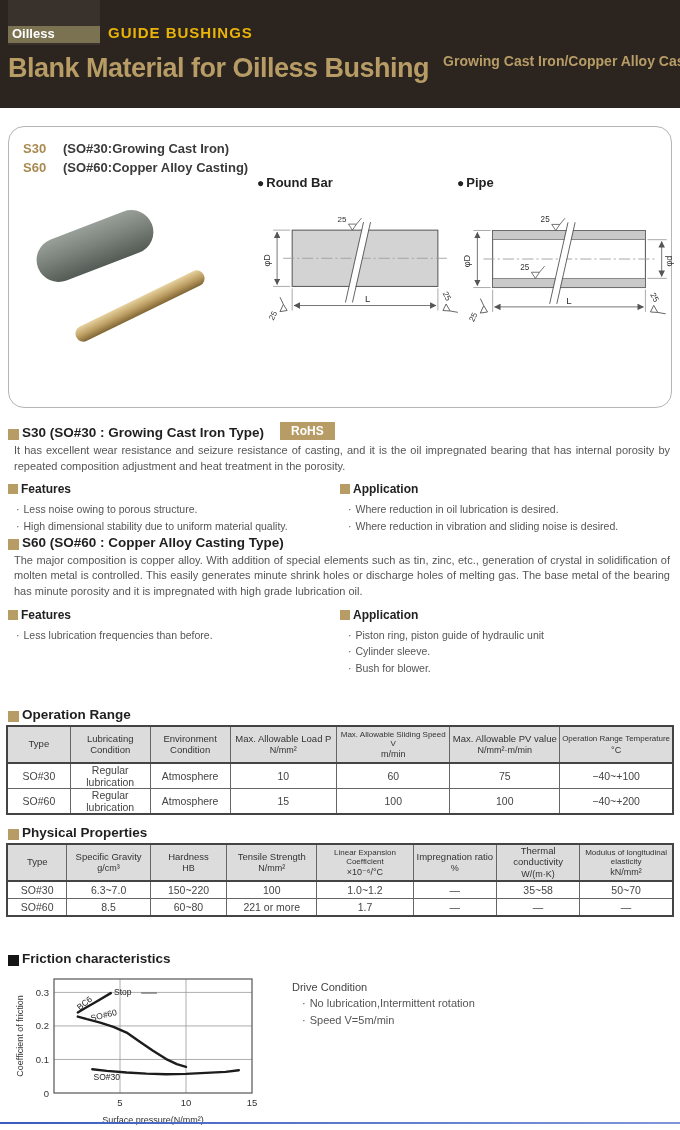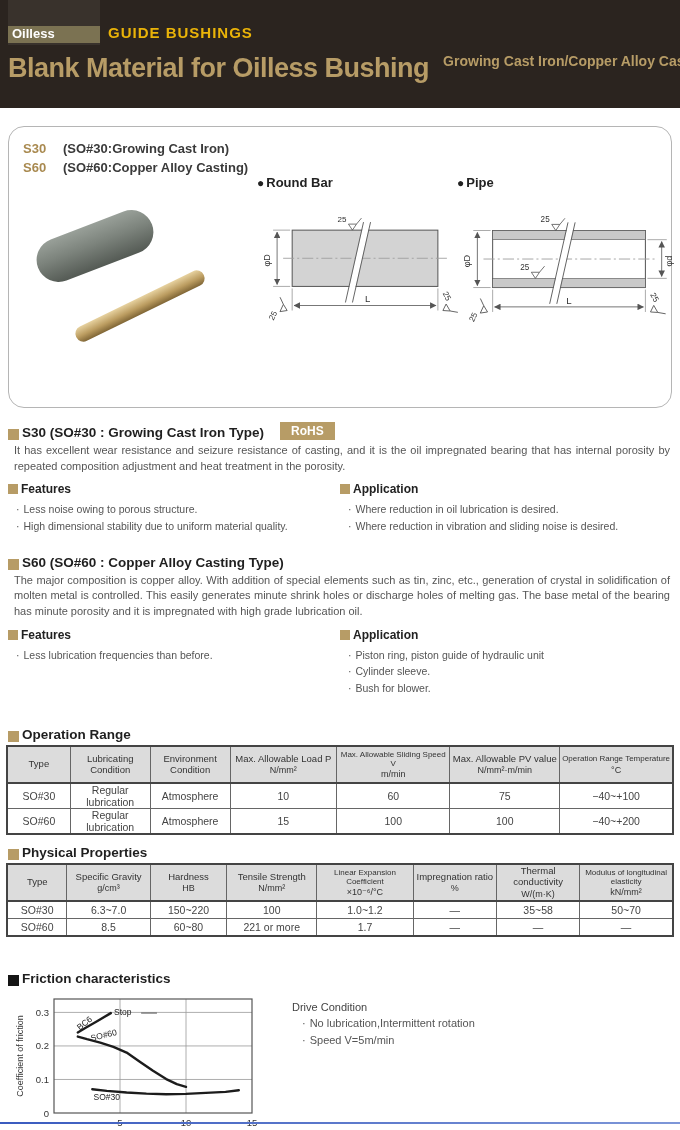--- a/index.html
+++ b/index.html
@@ -220,21 +220,21 @@
         </div>
         <div class="blist">
             <div class="li">Where reduction in oil lubrication is desired.</div>
             <div class="li">Where reduction in vibration and sliding noise is desired.</div>
           </div>
       </div>
     </div>
   </section>
 
   <section>
-    <div class="sec-h" style="margin-top:20px">
+    <div class="sec-h" style="margin-top:0">
       <span class="sq"></span>
       <span>S60 (SO#60 : Copper Alloy Casting Type)</span>
 
     </div>
     <p class="para">The major composition is copper alloy. With addition of special elements such as tin, zinc, etc., generation of crystal in solidification of molten metal is controlled. This easily generates minute shrink holes or discharge holes of melting gas. The base metal of the bearing has minute porosity and it is impregnated with high grade lubrication oil.</p>
     <div class="fa-grid">
       <div>
         <div class="sub-h">
           <span class="sq2"></span>
           <span>Features</span>

